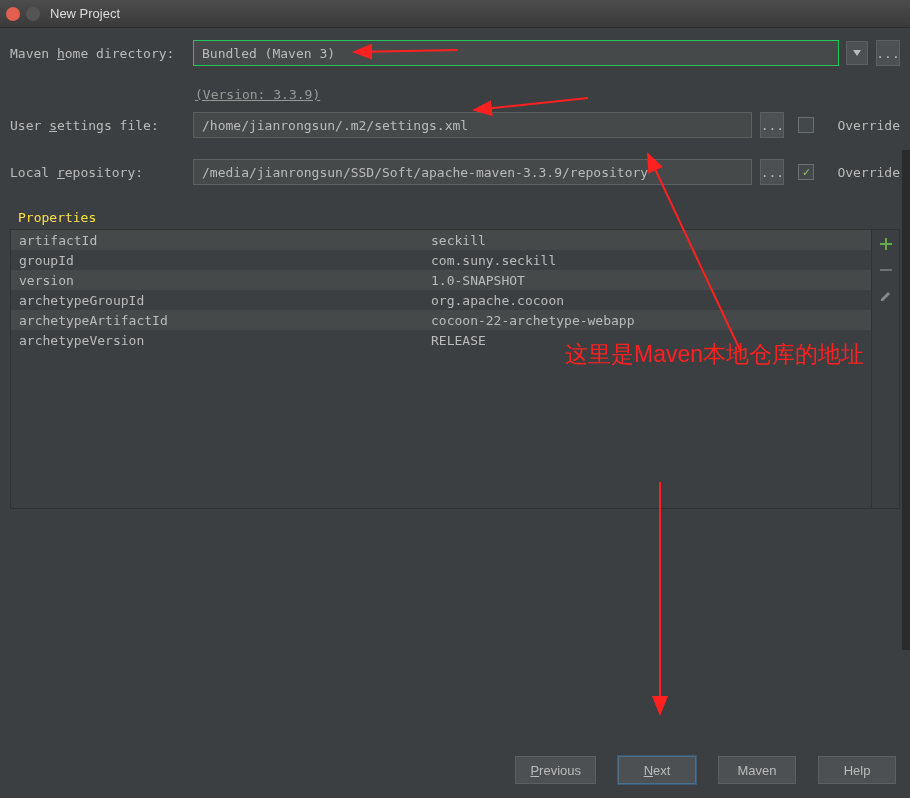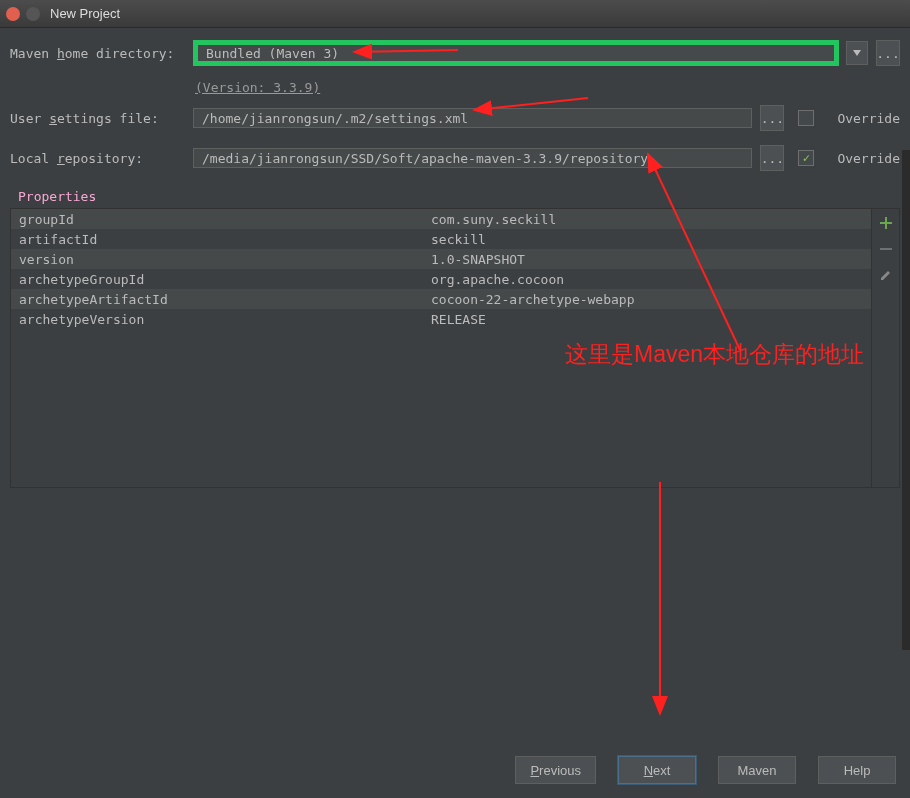--- a/index.html
+++ b/index.html
@@ -36,34 +36,34 @@
 }
 .wb.close { background: #e05f4e; }
 .wb.min { background: #555; }
 .title { color: #ddd; font-family: sans-serif; font-size: 13px; }
 .content {
   padding: 12px 10px 0 10px;
 }
 .row {
   display: flex;
   align-items: center;
-  margin-bottom: 14px;
+  margin-bottom: 21px;
   gap: 8px;
 }
 .label {
   width: 175px;
   color: #bbbbbb;
   white-space: nowrap;
 }
 .label u { text-decoration: underline; }
 .combo {
   flex: 1;
   height: 26px;
   background: #45494a;
-  border: 5px solid #22c55e;
+  border: 1px solid #22c55e;
   display: flex;
   align-items: center;
   padding: 0 8px;
   color: #bbbbbb;
   position: relative;
 }
 .combo-arrow {
   width: 22px;
   height: 24px;
   background: #4c5052;
@@ -79,21 +79,21 @@
   height: 26px;
   background: #4c5052;
   border: 1px solid #5e6060;
   display: flex;
   align-items: center;
   justify-content: center;
   color: #bbbbbb;
 }
 .textfield {
   flex: 1;
-  height: 20px;
+  height: 26px;
   background: #45494a;
   border: 1px solid #5e6060;
   display: flex;
   align-items: center;
   padding: 0 8px;
   color: #bbbbbb;
 }
 .version-line {
   margin-left: 185px;
   color: #999;
@@ -118,21 +118,21 @@
 .checkbox.checked::after {
   content: "✓";
   color: #a0c15a;
   font-size: 12px;
   font-weight: bold;
 }
 .props-section {
   margin-top: 6px;
 }
 .props-header {
-  color: #f9a8d4;
+  color: #fde047;
   padding: 4px 8px;
 }
 .props-body {
   display: flex;
   border: 1px solid #323232;
   background: #3c3f41;
 }
 .props-table {
   flex: 1;
 }
@@ -260,26 +260,26 @@
       <div class="checkbox checked"></div>
       <span>Override</span>
     </div>
   </div>
 
   <div class="props-section">
     <div class="props-header">Properties</div>
     <div class="props-body">
       <div class="props-table">
         <div class="prop-row">
+          <div class="prop-key">artifactId</div>
+          <div class="prop-val">seckill</div>
+        </div>
+        <div class="prop-row">
           <div class="prop-key">groupId</div>
           <div class="prop-val">com.suny.seckill</div>
-        </div>
-        <div class="prop-row">
-          <div class="prop-key">artifactId</div>
-          <div class="prop-val">seckill</div>
         </div>
         <div class="prop-row">
           <div class="prop-key">version</div>
           <div class="prop-val">1.0-SNAPSHOT</div>
         </div>
         <div class="prop-row">
           <div class="prop-key">archetypeGroupId</div>
           <div class="prop-val">org.apache.cocoon</div>
         </div>
         <div class="prop-row">

